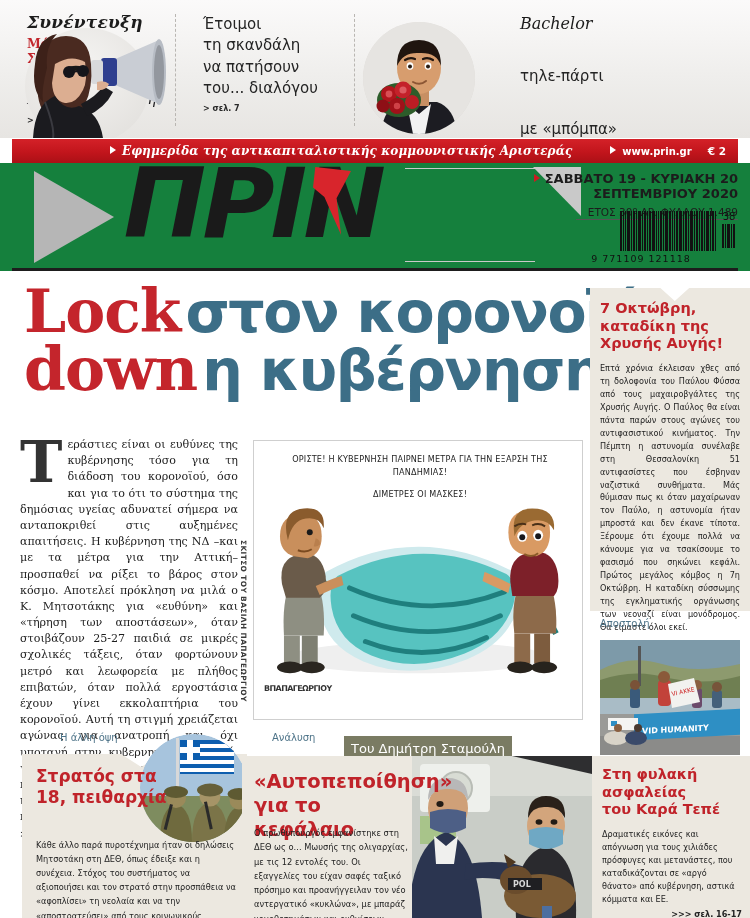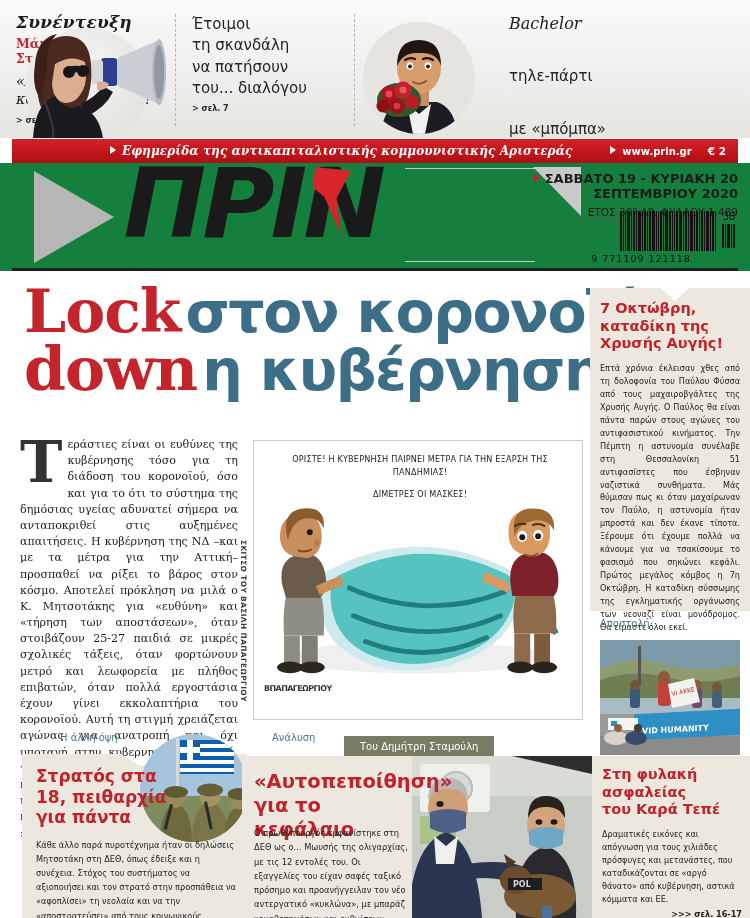--- a/index.html
+++ b/index.html
@@ -11,21 +11,21 @@
   }
   .page { position: relative; width: 750px; height: 918px; background:#fff; }
 
   
   .teaser-strip {
     position: absolute; left: 0; top: 0; width: 750px; height: 138px;
     background: linear-gradient(180deg,#fbfafa 0%,#efeeec 55%,#e7e5e2 100%);
     display: flex; align-items: stretch;
   }
   .teaser {
-    position: relative; padding: 14px 8px 6px 16px;
+    position: relative; padding: 14px 8px 6px 27px;
     display: flex; flex-direction: column; justify-content: flex-start;
   }
   .teaser-divider {
     width: 0; border-left: 1px dashed #b9b6b2; margin: 14px 0 12px 0;
   }
   .tz-kicker {
     font-family: "DejaVu Serif","Liberation Serif", serif;
     font-style: italic; font-weight: bold; font-size: 17px; color:#1c1c1c;
     letter-spacing: .2px; line-height: 1.05;
   }
@@ -246,21 +246,21 @@
   }
 
   
   .bm-title {
     font-family:"DejaVu Sans","Liberation Sans",sans-serif;
     font-weight:bold; font-size: 19.5px; color:#c0232a; line-height:1.22;
   }
   .byline-tab {
     position:absolute; background:#7a7b63; color:#fff;
     font-family:"DejaVu Sans","Liberation Sans",sans-serif;
-    font-size: 10px; padding: 5px 16px;
+    font-size: 13px; padding: 5px 7px;
   }
   .bm-body {
     font-family:"DejaVu Sans","Liberation Sans",sans-serif;
     font-size: 8.3px; color:#232323; line-height:1.72;
   }
   .svgfull { display:block; width:100%; height:100%; }
 </style>
 </head>
 <body>
 
@@ -615,21 +615,20 @@
         <ellipse cx="99" cy="60" rx="11.5" ry="6" fill="#5e5a32"></ellipse>
 
         <rect x="30" y="70" width="3" height="26" fill="#2a2a2a" transform="rotate(14 30 70)"></rect>
         <rect x="64" y="68" width="3" height="28" fill="#2a2a2a" transform="rotate(-12 64 68)"></rect>
       </g>
     </svg>
   </div>
   <div style="position:absolute; left:36px; top:766px; width:150px;">
     <div class="bl-title">Στρατός στα</div>
     <div class="bl-title">18, πειθαρχία</div>
-    <div class="bl-title">για πάντα</div>
   </div>
   <div style="position:absolute; left:36px; top:838px; width:200px;">
     <div class="bl-body">Κάθε άλλο παρά πυροτέχνημα ήταν οι δηλώσεις Μητσοτάκη στη ΔΕΘ, όπως έδειξε και η συνέχεια. Στόχος του συστήματος να αξιοποιήσει και τον στρατό στην προσπάθεια να «αφοπλίσει» τη νεολαία και να την «αποστρατεύσει» από τους κοινωνικούς αγώνες.</div>
 
   </div>
 
   <div style="position:absolute; left:272px; top:732px;">
     <div class="sec-label">Ανάλυση</div>
   </div>
   <div class="byline-tab" style="left:344px; top:736px;">Του Δημήτρη Σταμούλη</div>

